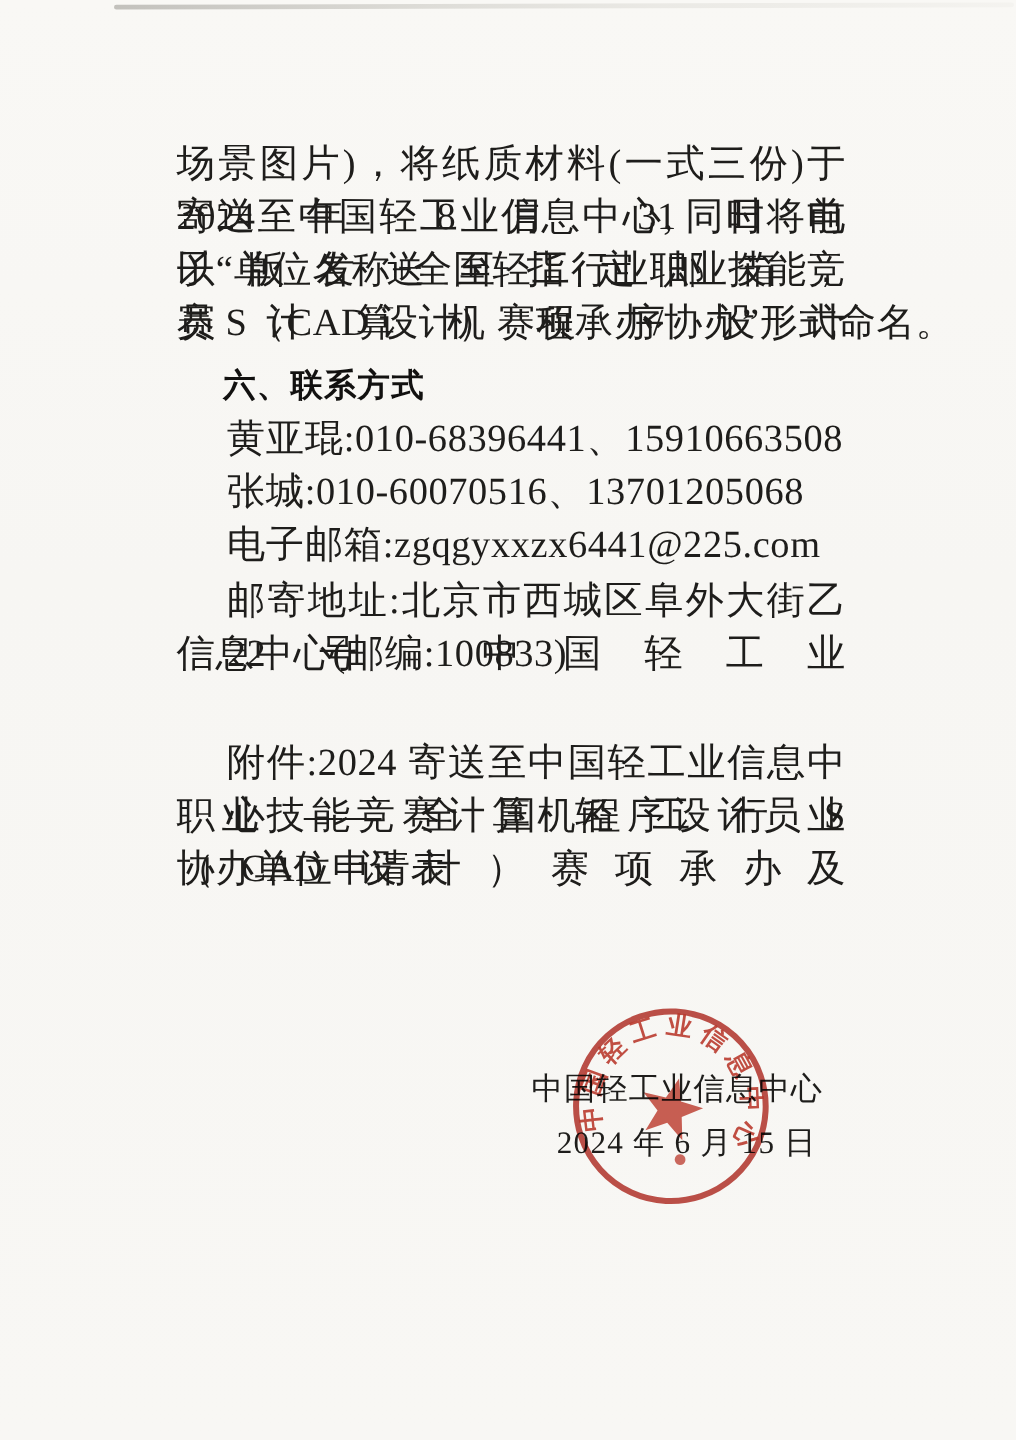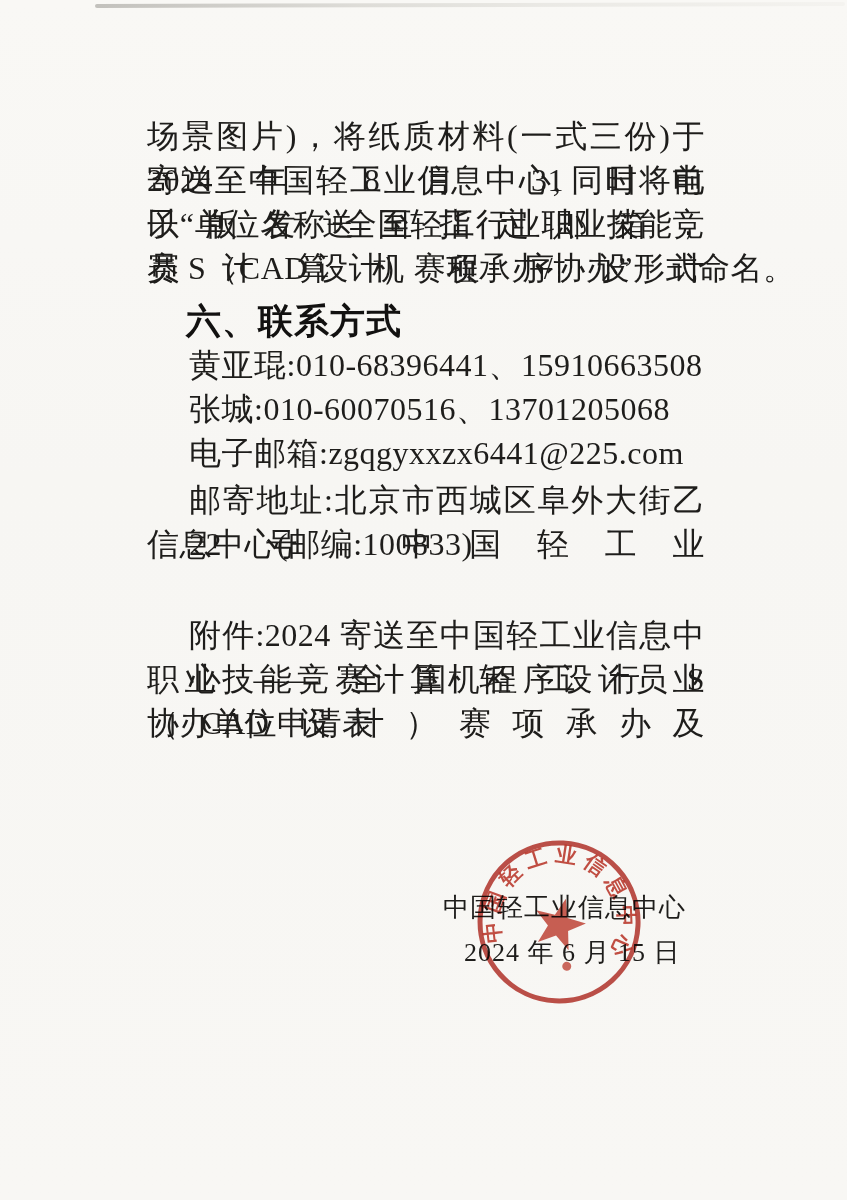--- a/index.html
+++ b/index.html
@@ -40,21 +40,21 @@
     text-align: justify;
     text-align-last: justify;
   }
   .indent { padding-left: 42px; }
   .heading {
     font-family: "Liberation Sans", "DejaVu Sans", sans-serif;
     font-weight: 700;
     color: #121110;
     letter-spacing: 1px;
     padding-left: 39px;
-    font-size: 35px;
+    font-size: 27px;
   }
   .signoff {
     position: absolute;
     height: 44px;
     line-height: 44px;
     font-size: 26px;
     color: #1e1d1b;
     white-space: nowrap;
     letter-spacing: 1px;
   }

